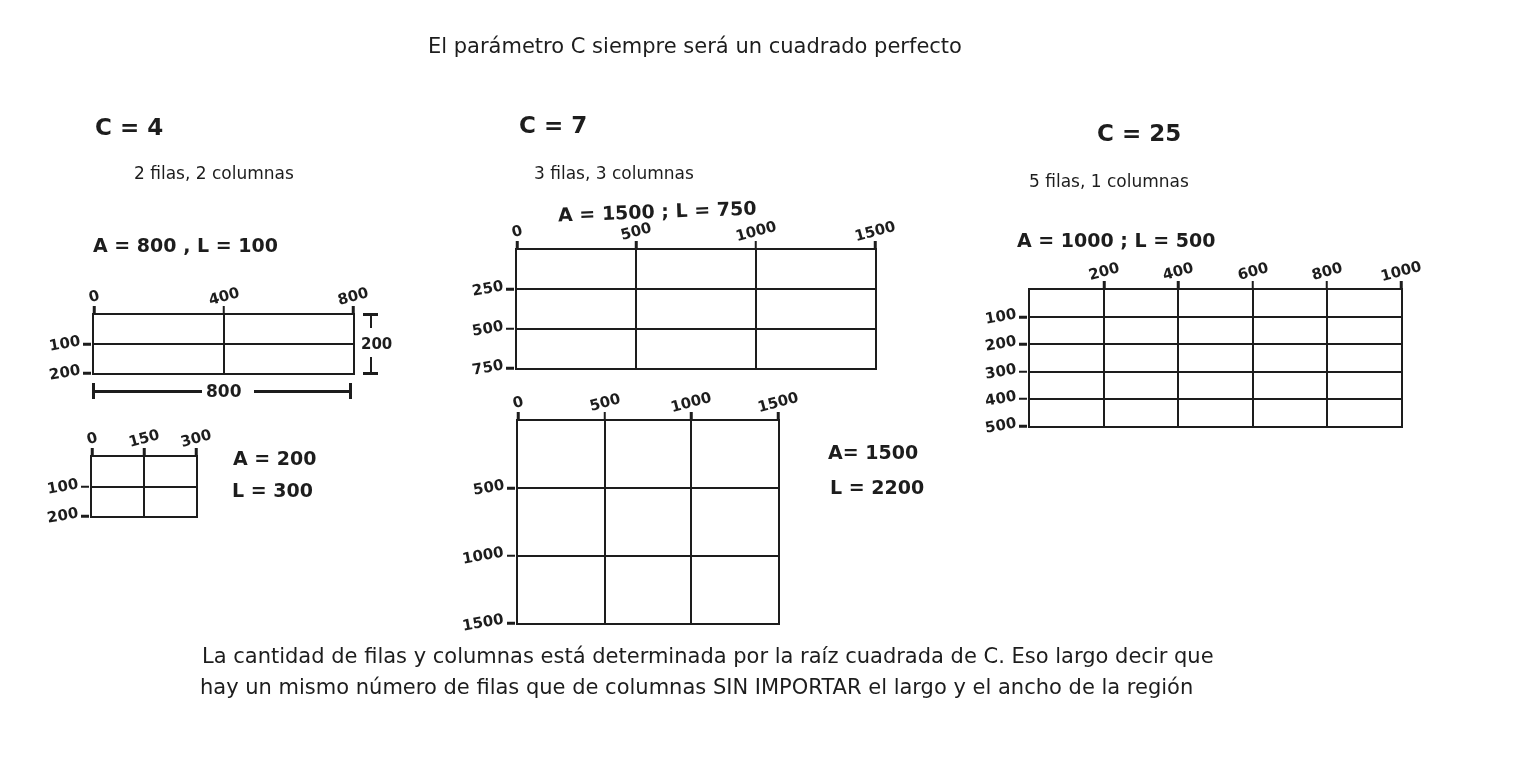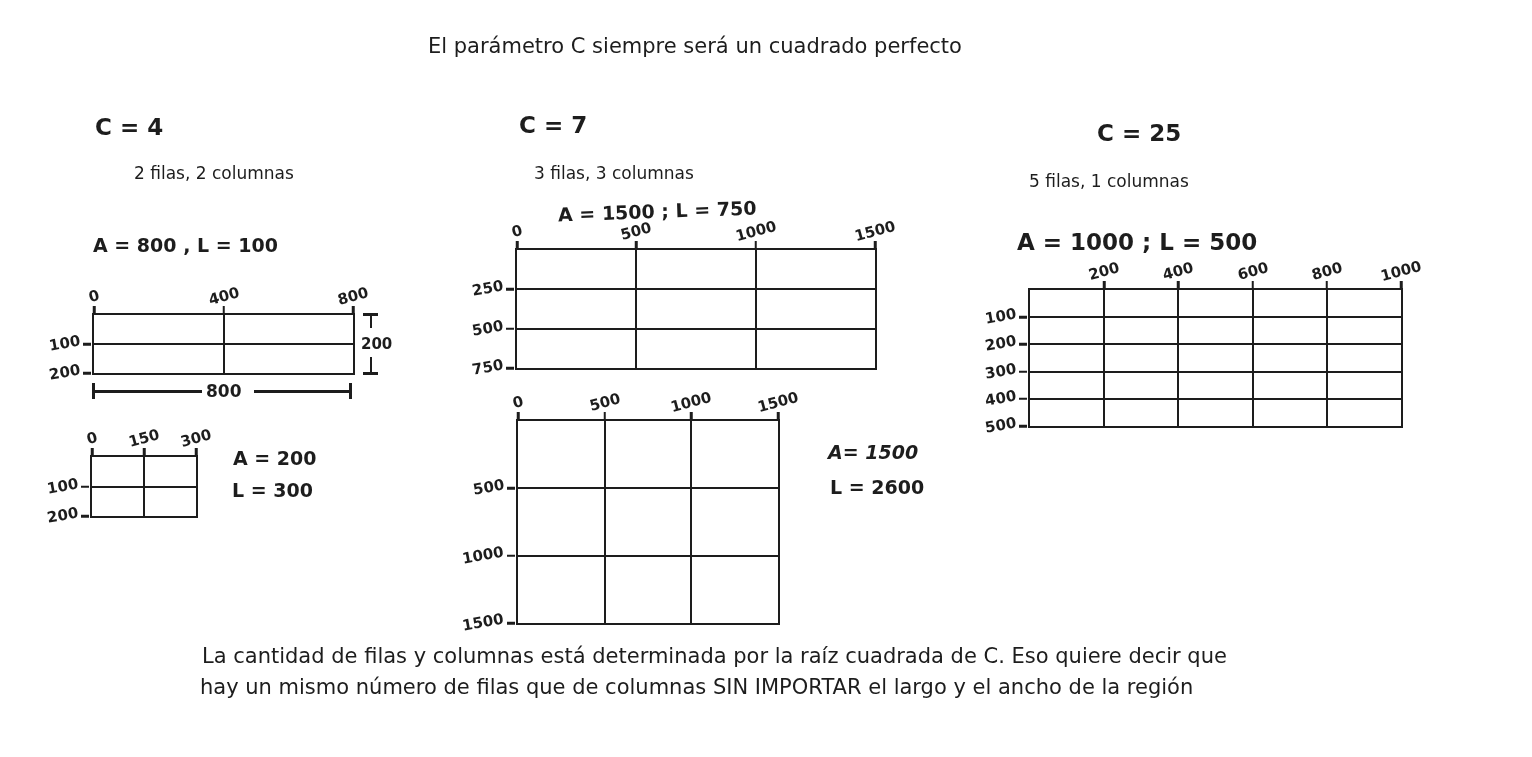--- a/index.html
+++ b/index.html
@@ -33,25 +33,25 @@
   
   #title          { left:428px; top:34px;  font-size:21px; }
   #c4-heading     { left:95px;  top:114px; font-size:23px; }
   #c4-sub         { left:134px; top:163px; font-size:17px; }
   #c4-params      { left:93px;  top:234px; font-size:19px; }
   #c4-side-a      { left:233px; top:447px; font-size:19px; }
   #c4-side-l      { left:232px; top:479px; font-size:19px; }
   #c9-heading     { left:519px; top:112px; font-size:23px; }
   #c9-sub         { left:534px; top:163px; font-size:17px; }
   #c9-params      { left:558px; top:200px; font-size:19px; transform:rotate(-2deg); }
-  #c9-side-a      { left:828px; top:441px; font-size:19px;font-style:italic; }
+  #c9-side-a      { left:828px; top:441px; font-size:19px; }
   #c9-side-l      { left:830px; top:476px; font-size:19px; }
   #c25-heading    { left:1069px;top:120px; font-size:23px;margin-left:28px; }
   #c25-sub        { left:1029px;top:171px; font-size:17px; }
-  #c25-params     { left:1017px;top:229px; font-size:23px; }
+  #c25-params     { left:1017px;top:229px; font-size:19px; }
   #footer-line1   { left:202px; top:644px; font-size:21px; }
   #footer-line2   { left:200px; top:675px; font-size:21px; }
 
   
   #dim-800 { left:92px; top:381px; width:260px; height:24px; position:absolute; }
   #dim-800 .end-tick { position:absolute; width:2.5px; height:16px; background:var(--ink); top:2px; }
   #dim-800 .seg { position:absolute; height:2.5px; background:var(--ink); top:9px; }
   #dim-800 .dim-label { position:absolute; left:114px; top:0px; font-size:17px; font-weight:bold; }
 
   
@@ -156,21 +156,21 @@
     <div class="xtick-dash" style="left: 100%;"></div>
     <div class="xtick-label" style="left: 100%;">1500</div>
     <div class="ytick-dash" style="top: 33.33%;"></div>
     <div class="ytick-label" style="top: 33.33%;">500</div>
     <div class="ytick-dash" style="top: 66.67%;"></div>
     <div class="ytick-label" style="top: 66.67%;">1000</div>
     <div class="ytick-dash" style="top: 100%;"></div>
     <div class="ytick-label" style="top: 100%;">1500</div>
   </div>
 <div id="c9-side-a" class="abs hand">A= 1500</div>
-<div id="c9-side-l" class="abs hand">L = 2600</div>
+<div id="c9-side-l" class="abs hand">L = 2200</div>
 
 <div id="c25-heading" class="abs hand">C = 25</div>
 <div id="c25-sub" class="abs">5 filas, 1 columnas</div>
 <div id="c25-params" class="abs hand">A = 1000  ;   L = 500</div>
 
 <div id="grid-c25-main" class="grid">
     <div class="vline" style="left: 20%;"></div>
     <div class="vline" style="left: 40%;"></div>
     <div class="vline" style="left: 60%;"></div>
     <div class="vline" style="left: 80%;"></div>
@@ -193,14 +193,14 @@
     <div class="ytick-dash" style="top: 40%;"></div>
     <div class="ytick-label" style="top: 40%;">200</div>
     <div class="ytick-dash" style="top: 60%;"></div>
     <div class="ytick-label" style="top: 60%;">300</div>
     <div class="ytick-dash" style="top: 80%;"></div>
     <div class="ytick-label" style="top: 80%;">400</div>
     <div class="ytick-dash" style="top: 100%;"></div>
     <div class="ytick-label" style="top: 100%;">500</div>
   </div>
 
-<div id="footer-line1" class="abs">La cantidad de filas y columnas está determinada por la raíz cuadrada de C. Eso quiere decir que</div>
+<div id="footer-line1" class="abs">La cantidad de filas y columnas está determinada por la raíz cuadrada de C. Eso largo decir que</div>
 <div id="footer-line2" class="abs">hay un mismo número de filas que de columnas SIN IMPORTAR el largo y el ancho de la región</div>
 
 </body></html>

